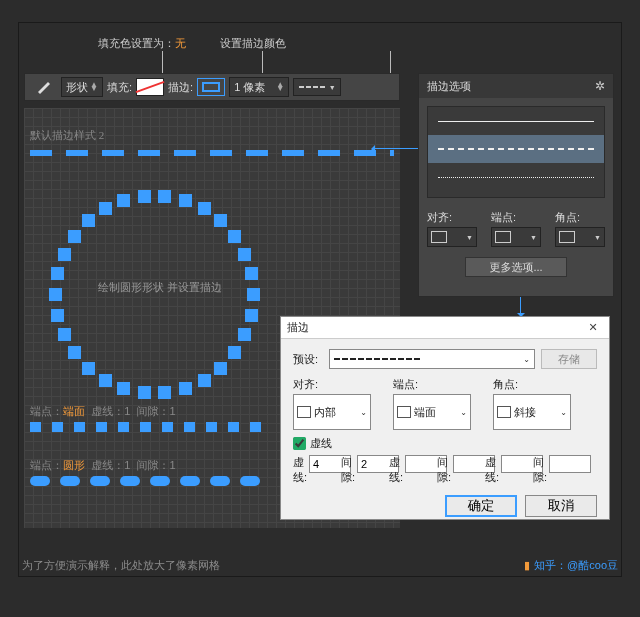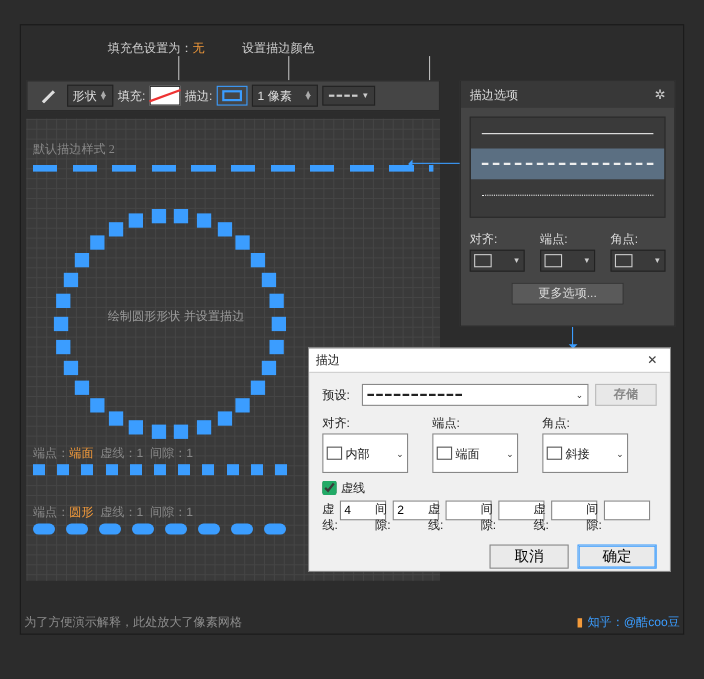--- a/index.html
+++ b/index.html
@@ -82,21 +82,21 @@
   
   .dialog { position:absolute; left:280px; top:316px; width:330px; height:204px; background:#f0f0f0; border:1px solid #888; color:#222; }
   .dlg-title { height:22px; display:flex; align-items:center; justify-content:space-between; padding:0 6px; background:#fff; border-bottom:1px solid #ccc; font-size:11px; }
   .dlg-close { width:20px; text-align:center; color:#444; }
   .dlg-body { padding:10px 12px; }
   .dlg-row { display:flex; align-items:center; gap:6px; margin-bottom:8px; }
   .dlg-label { width:30px; }
   .preset-dd { flex:1; height:20px; border:1px solid #888; background:#fff; display:flex; align-items:center; padding:0 4px; gap:2px; }
   .preset-dd .d { width:6px; height:2px; background:#222; display:inline-block; }
   .preset-dd .tri { margin-left:auto; font-size:8px; color:#333; }
-  .save-btn { width:56px; height:20px; border:1px solid #bbb; background:#e8e8e8; color:#888;font-weight:bold; }
+  .save-btn { width:56px; height:20px; border:1px solid #bbb; background:#e8e8e8; color:#888; }
   .dlg-row3 { display:flex; gap:22px; margin-bottom:6px; }
   .dlg-row3 .col { display:flex; flex-direction:column; gap:2px; }
   .dlg-sel { width:78px; height:36px; border:1px solid #888; background:#fff; display:flex; align-items:center; padding:0 3px; gap:3px; }
   .dlg-sel .ic { width:14px; height:12px; border:1px solid #555; }
   .dlg-sel .tri { margin-left:auto; font-size:8px; color:#333; }
   .chk { display:flex; align-items:center; gap:4px; margin:4px 0; }
   .chk input { accent-color:#2a6; }
   .dash-inputs { display:flex; gap:6px; }
   .dash-inputs .col { display:flex; gap:2px; width:42px; }
   .dash-inputs input { width:42px; height:18px; border:1px solid #888; padding:0 3px; font-size:11px; background:#fff; }
@@ -325,20 +325,20 @@
       <div class="col">
           <span>虚线:</span>
           <input style="">
         </div>
       <div class="col">
           <span>间隙:</span>
           <input style="">
         </div>
     </div>
     <div class="dlg-btns">
+      <button class="dlg-btn primary">确定</button>
       <button class="dlg-btn">取消</button>
-      <button class="dlg-btn primary">确定</button>
     </div>
   </div>
 </div>
 
 <div class="foot-left">为了方便演示解释，此处放大了像素网格</div>
 <div class="foot-right"><span class="bar">▮</span><span>知乎：@酷coo豆</span></div>
 
 </body></html>

